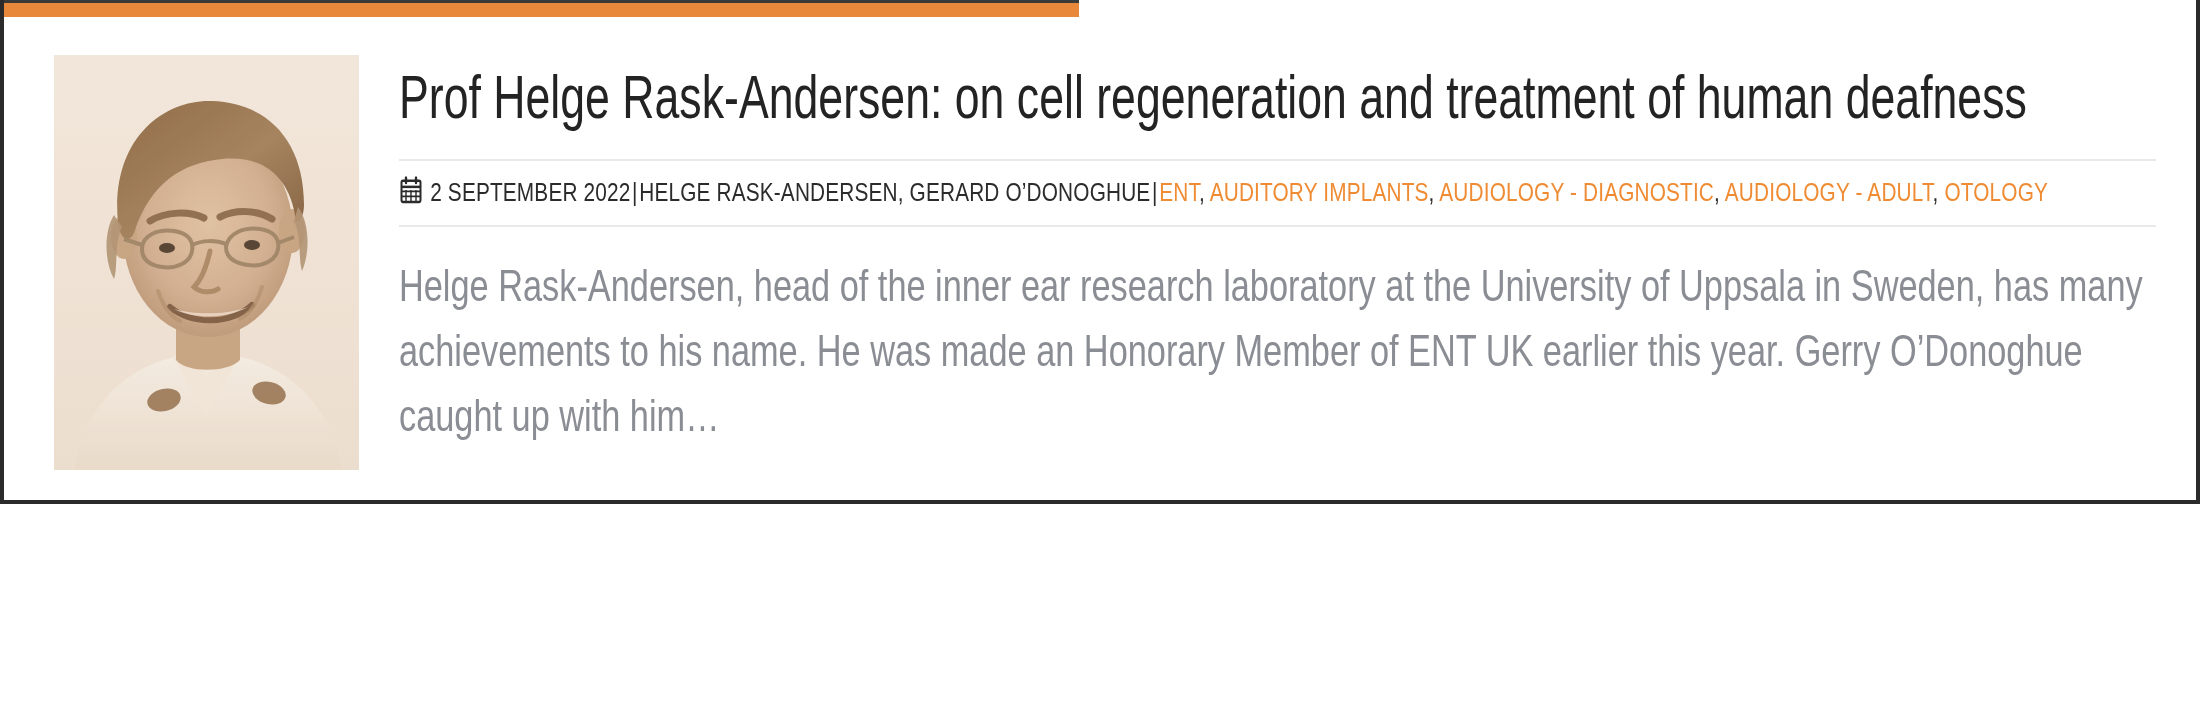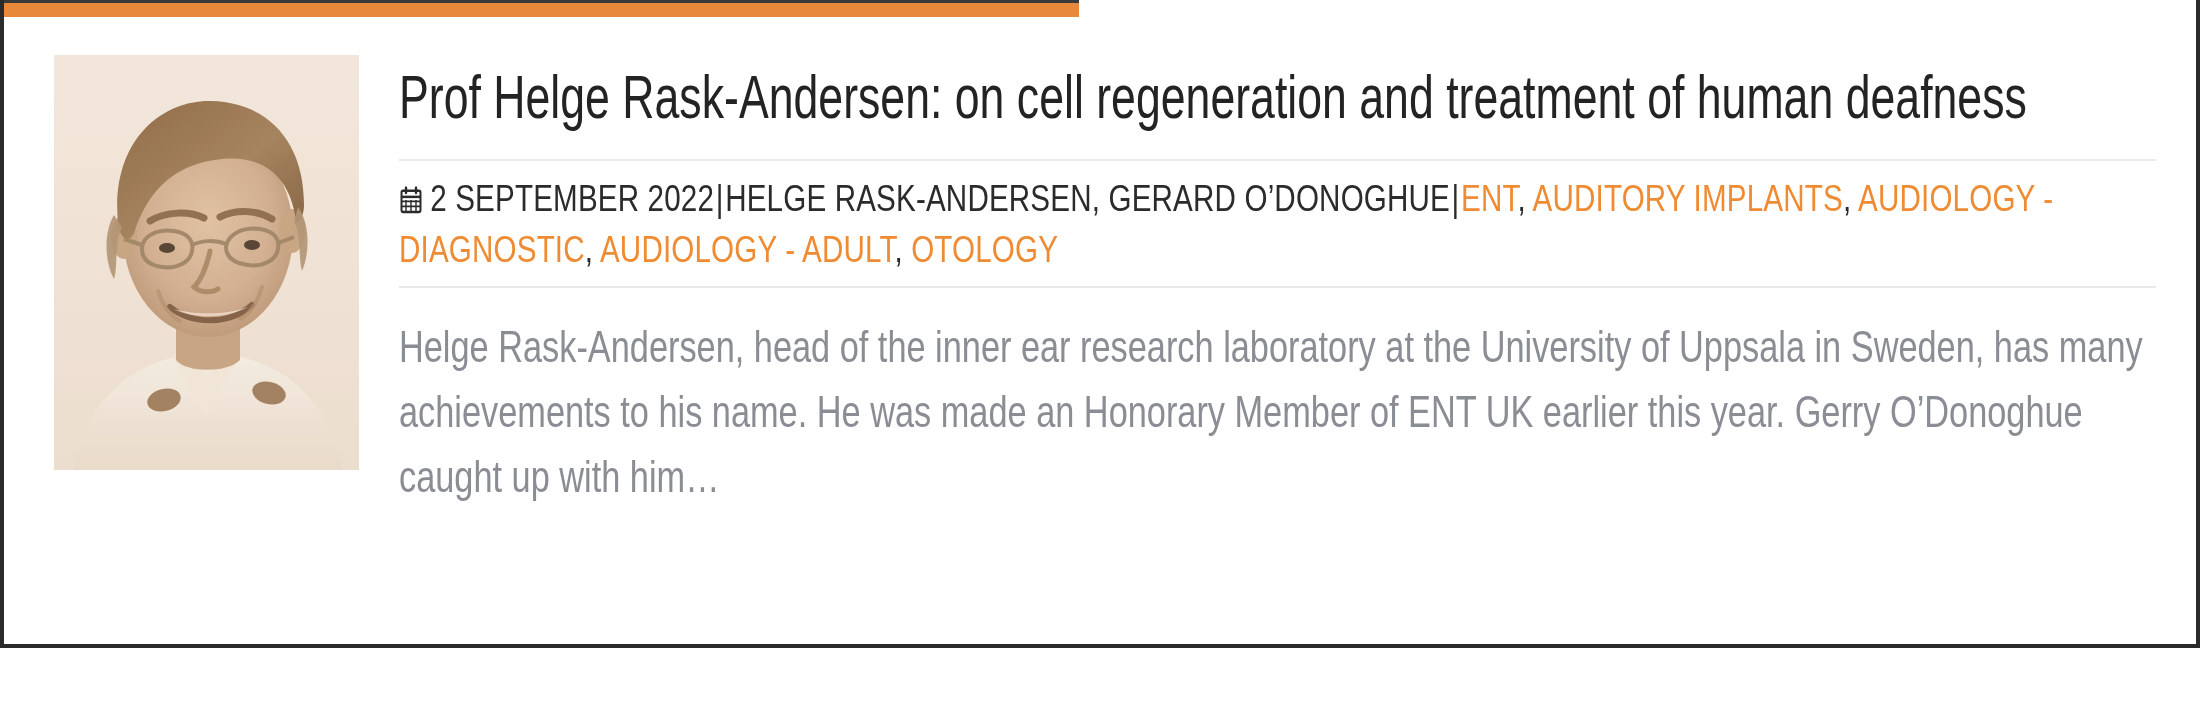--- a/index.html
+++ b/index.html
@@ -7,21 +7,21 @@
     padding: 0;
     background: #ffffff;
   }
   body {
     font-family: "Liberation Sans", sans-serif;
   }
 
   .screen {
     position: relative;
     width: 2200px;
-    height: 648px;
+    height: 504px;
     background: #ffffff;
     box-sizing: border-box;
     border-left: 4px solid #2b2b2b;
     border-right: 4px solid #2b2b2b;
     border-bottom: 4px solid #2b2b2b;
     overflow: hidden;
   }
 
   
   .top-bar {
@@ -93,21 +93,21 @@
     background: #e9e9e9;
     margin: 0;
     width: 1810px;
     max-width: 100%;
   }
   .rule.top { margin-top: 26px; }
 
   
   .entry-meta {
     padding: 14px 0 12px 0;
-    font-size: 37px;
+    font-size: 26px;
     line-height: 1.28;
     color: #2f2f2f;
     letter-spacing: 0.2px;
   }
   .meta-inner {
     font-family: "Liberation Sans Narrow", "Liberation Sans", sans-serif;
     font-stretch: condensed;
     transform: scaleX(0.80);
     transform-origin: left top;
     width: 125%;

